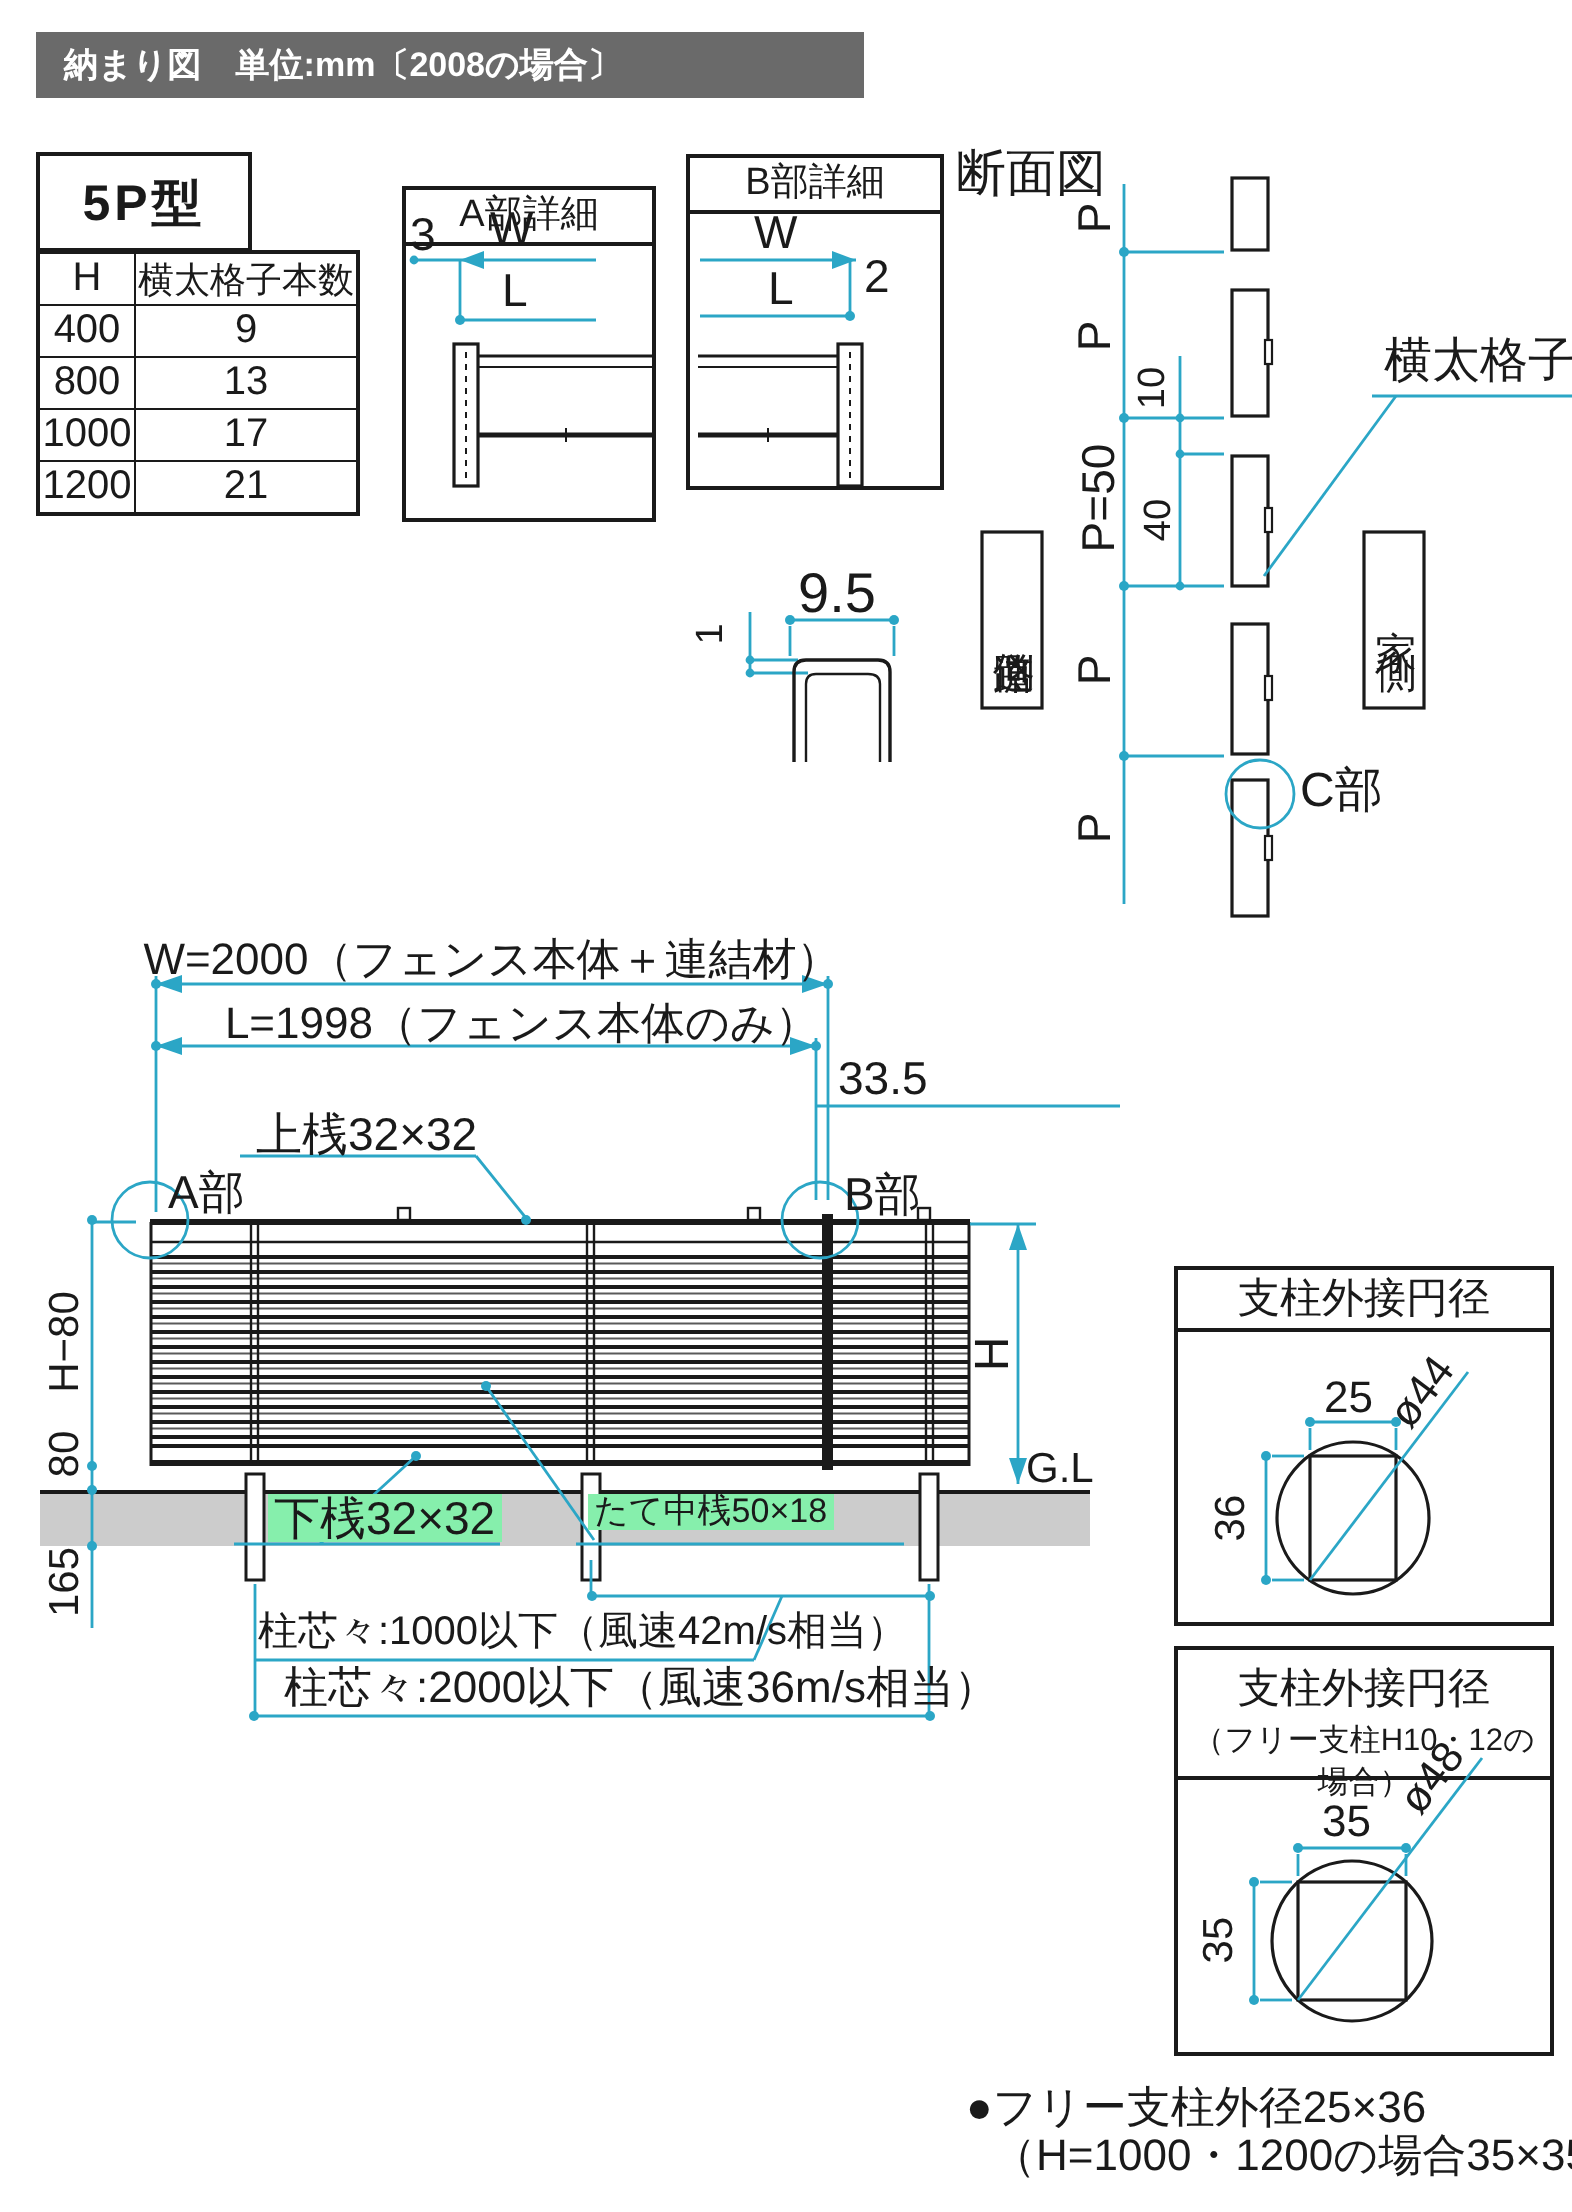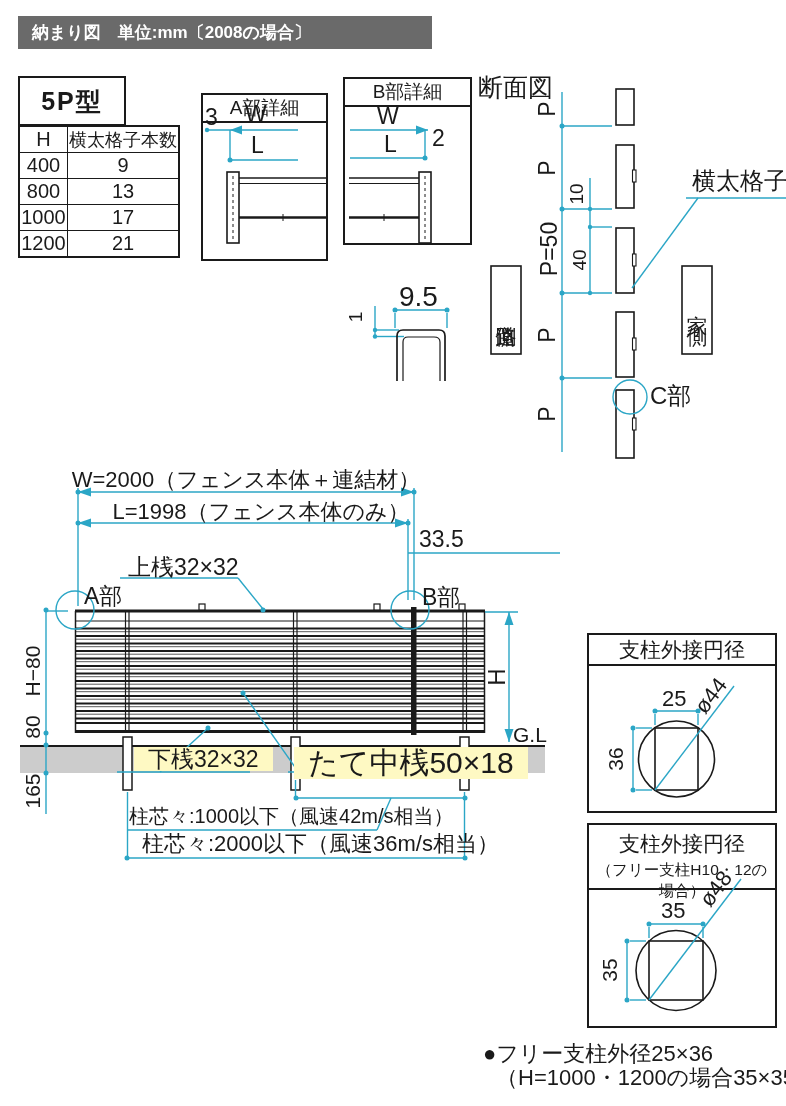--- a/index.html
+++ b/index.html
@@ -2,21 +2,21 @@
 <html><head>
 <meta charset="utf-8">
 <style>
   html,body{margin:0;padding:0;background:#f2f2f2;}
   #canvas{position:relative;width:786px;height:1106px;background:#ffffff;overflow:hidden;
           font-family:"Liberation Sans","DejaVu Sans",sans-serif;color:#1a1a1a;}
   .abs{position:absolute;}
   .lbl{position:absolute;white-space:nowrap;color:#1a1a1a;z-index:4;font-weight:500;line-height:1.05;}
   .rotbox{position:absolute;display:flex;align-items:center;justify-content:center;
           transform:rotate(-90deg);white-space:nowrap;z-index:4;font-weight:500;}
-  .whitebg{background:#fef9c3;padding:0 14px;}
+  .whitebg{background:#86efac;padding:0 3px;}
   .center{display:flex;align-items:center;justify-content:center;}
   #titlebar{left:18px;top:16px;width:414px;height:33px;background:#6a6a6a;color:#ffffff;
             font-size:17px;font-weight:bold;line-height:33px;padding-left:14px;box-sizing:border-box;z-index:4;}
   .box{position:absolute;border:2px solid #1a1a1a;box-sizing:border-box;background:transparent;z-index:1;}
   .boxtitle{border-bottom:2px solid #1a1a1a;text-align:center;font-size:19px;font-weight:500;
             height:26px;line-height:26px;}
   #spec-table{position:absolute;left:18px;top:125px;border-collapse:collapse;z-index:4;}
   #spec-table td{border:1.6px solid #1a1a1a;text-align:center;font-size:20px;font-weight:500;
                  height:25px;padding:0;}
   #spec-table{border:2.5px solid #1a1a1a;}
@@ -97,21 +97,21 @@
   <div class="lbl" style="left:419px;top:527px;font-size:23px;">33.5</div>
   <div class="lbl" style="left:128px;top:555px;font-size:23px;">上桟32×32</div>
   <div class="lbl" style="left:84px;top:584px;font-size:23px;">A部</div>
   <div class="lbl" style="left:422px;top:585px;font-size:23px;">B部</div>
   <div class="rotbox" style="left:-12px;top:660px;width:90px;height:22px;font-size:21px;">H−80</div>
   <div class="rotbox" style="left:13px;top:716px;width:40px;height:22px;font-size:21px;">80</div>
   <div class="rotbox" style="left:8px;top:780px;width:50px;height:22px;font-size:21px;">165</div>
   <div class="rotbox" style="left:482px;top:664px;width:30px;height:26px;font-size:24px;">H</div>
   <div class="lbl" style="left:513px;top:724px;font-size:21px;">G.L</div>
   <div class="lbl whitebg" style="left:134px;top:747px;font-size:23px;">下桟32×32</div>
-  <div class="lbl whitebg" style="left:294px;top:747px;font-size:30px;">たて中桟50×18</div>
+  <div class="lbl whitebg" style="left:294px;top:747px;font-size:17px;">たて中桟50×18</div>
   <div class="lbl" style="left:129px;top:806px;font-size:20px;">柱芯々:1000以下（風速42m/s相当）</div>
   <div class="lbl" style="left:142px;top:832px;font-size:22px;">柱芯々:2000以下（風速36m/s相当）</div>
 
   <div class="box" style="left:587px;top:633px;width:190px;height:180px;">
     <div class="boxtitle ptitle" style="height:29px;line-height:29px;">支柱外接円径</div>
   </div>
   <div class="lbl" style="left:662px;top:687px;font-size:22px;">25</div>
   <div class="rotbox" style="left:596px;top:748px;width:40px;height:22px;font-size:21px;">36</div>
   <div class="rotbox" style="left:681px;top:685px;width:60px;height:22px;font-size:22px;transform:rotate(-53deg);">ø44</div>
 

